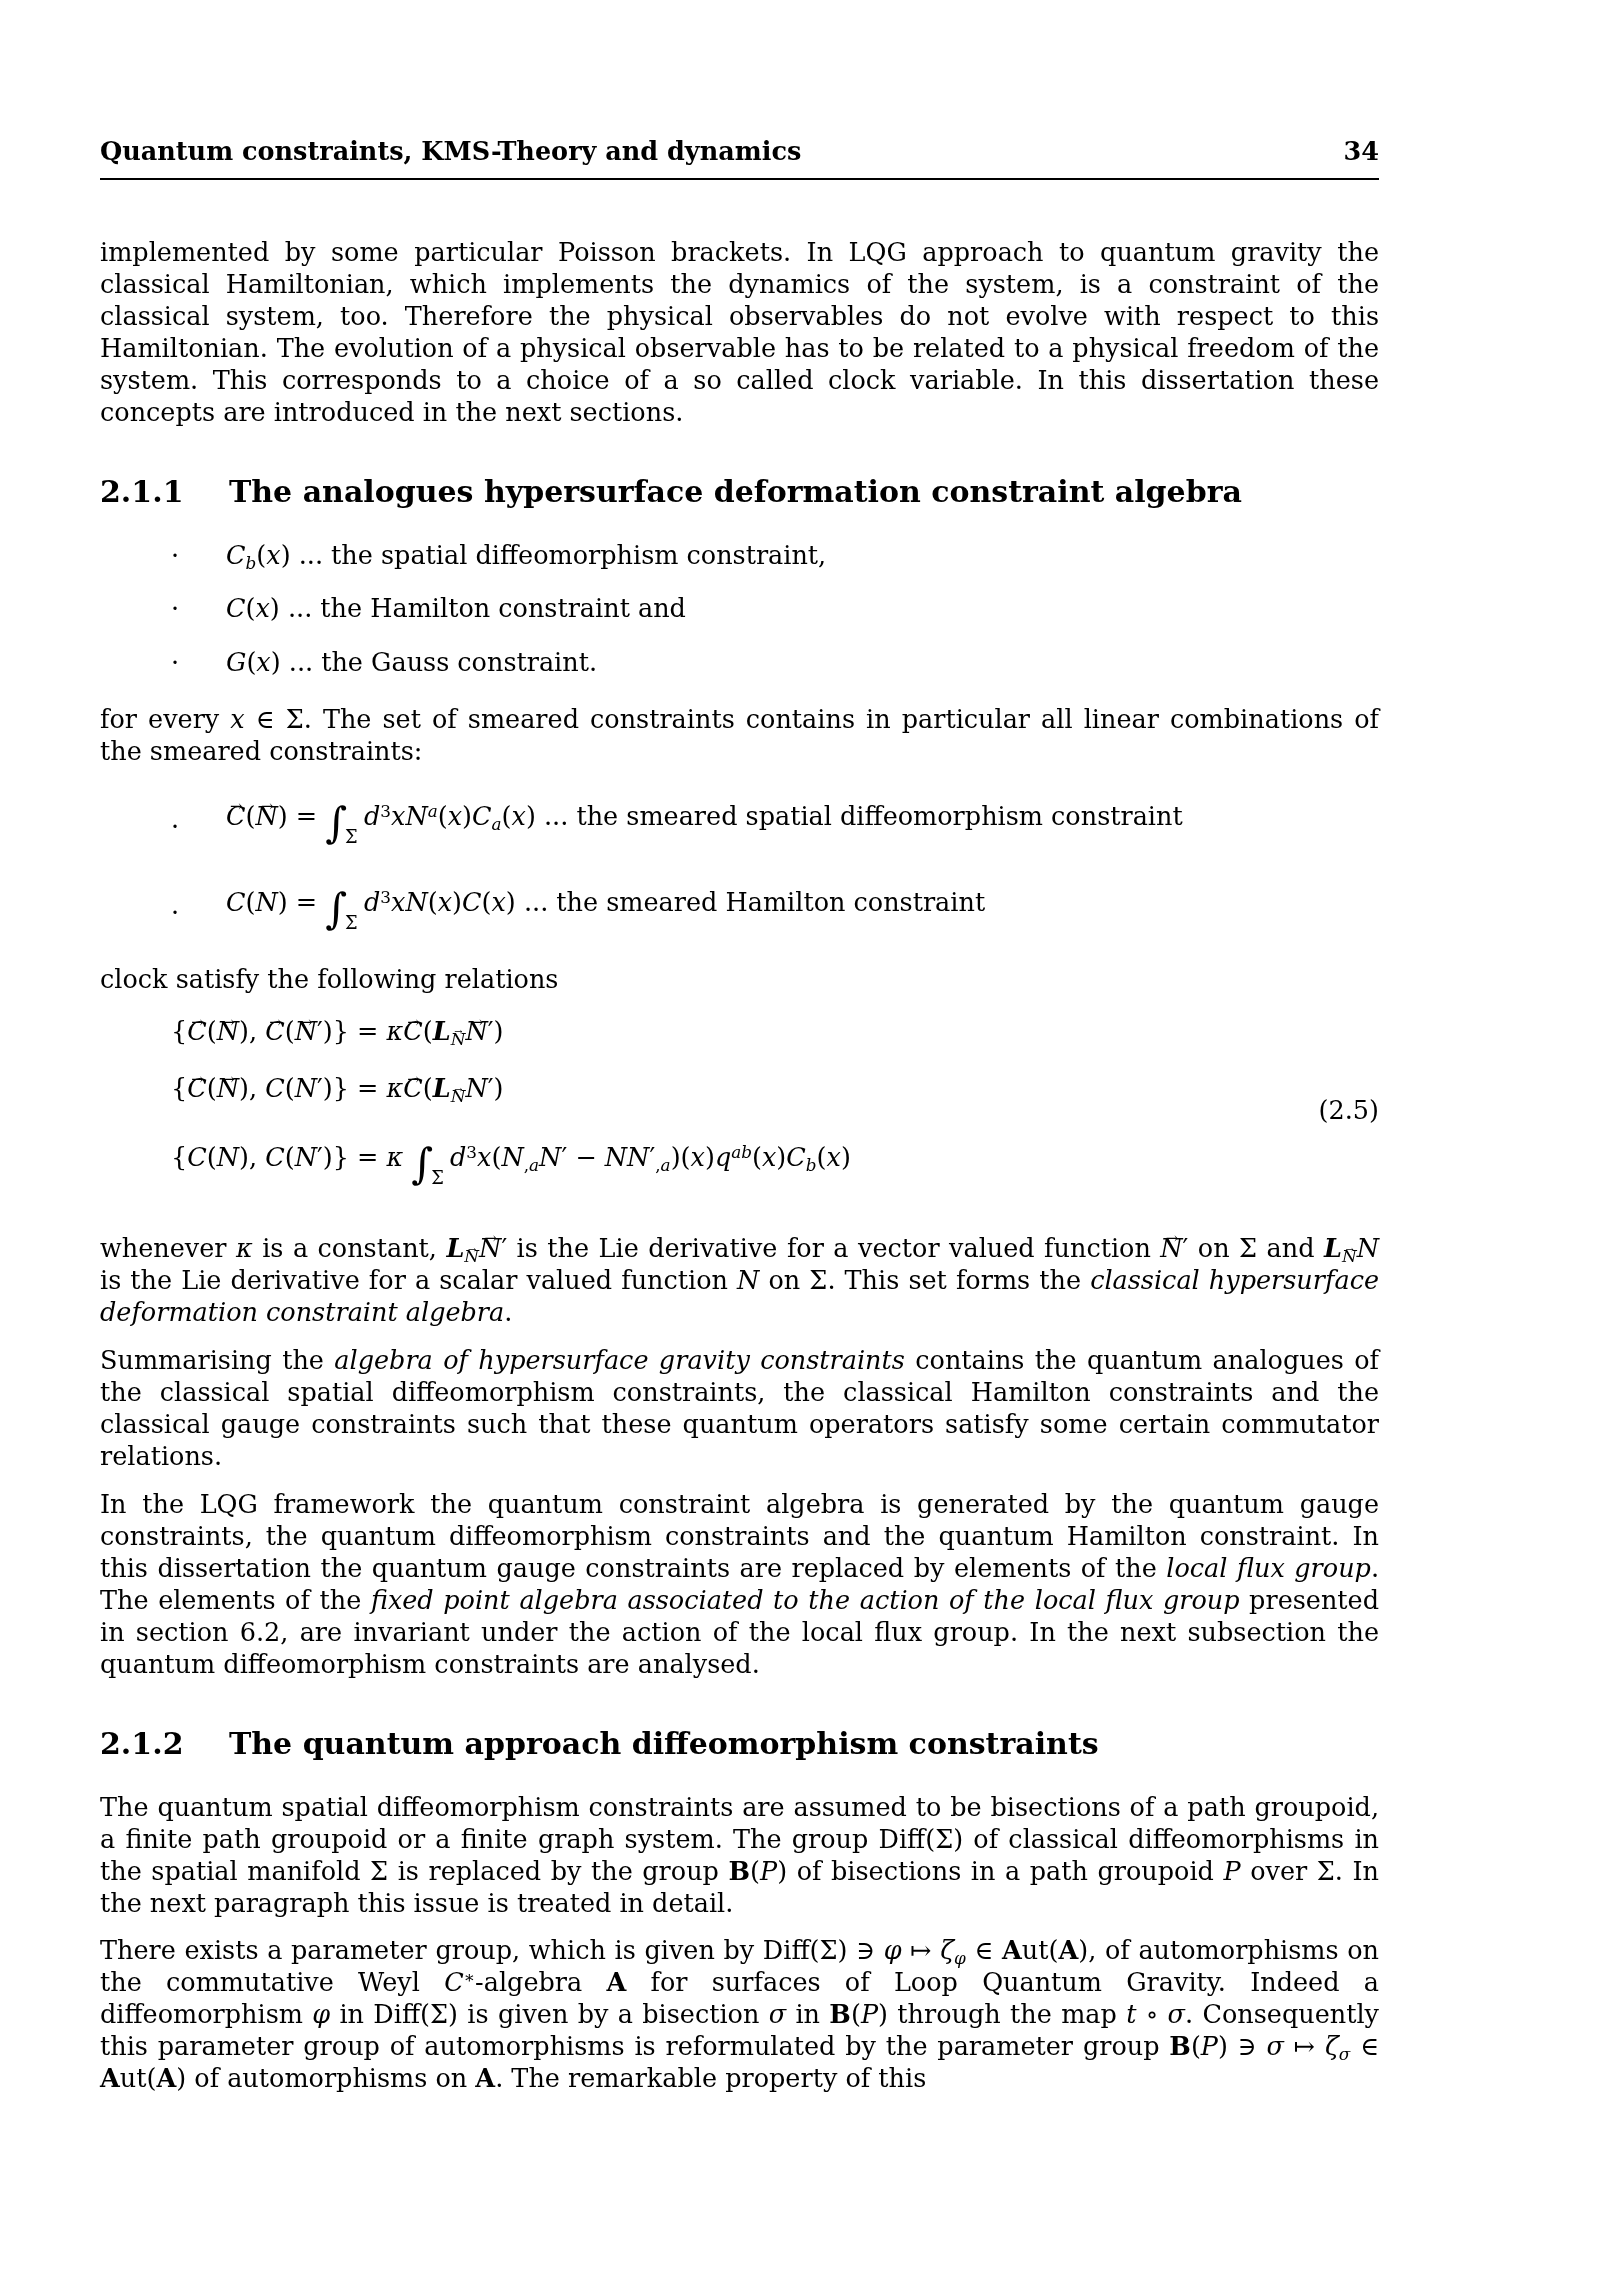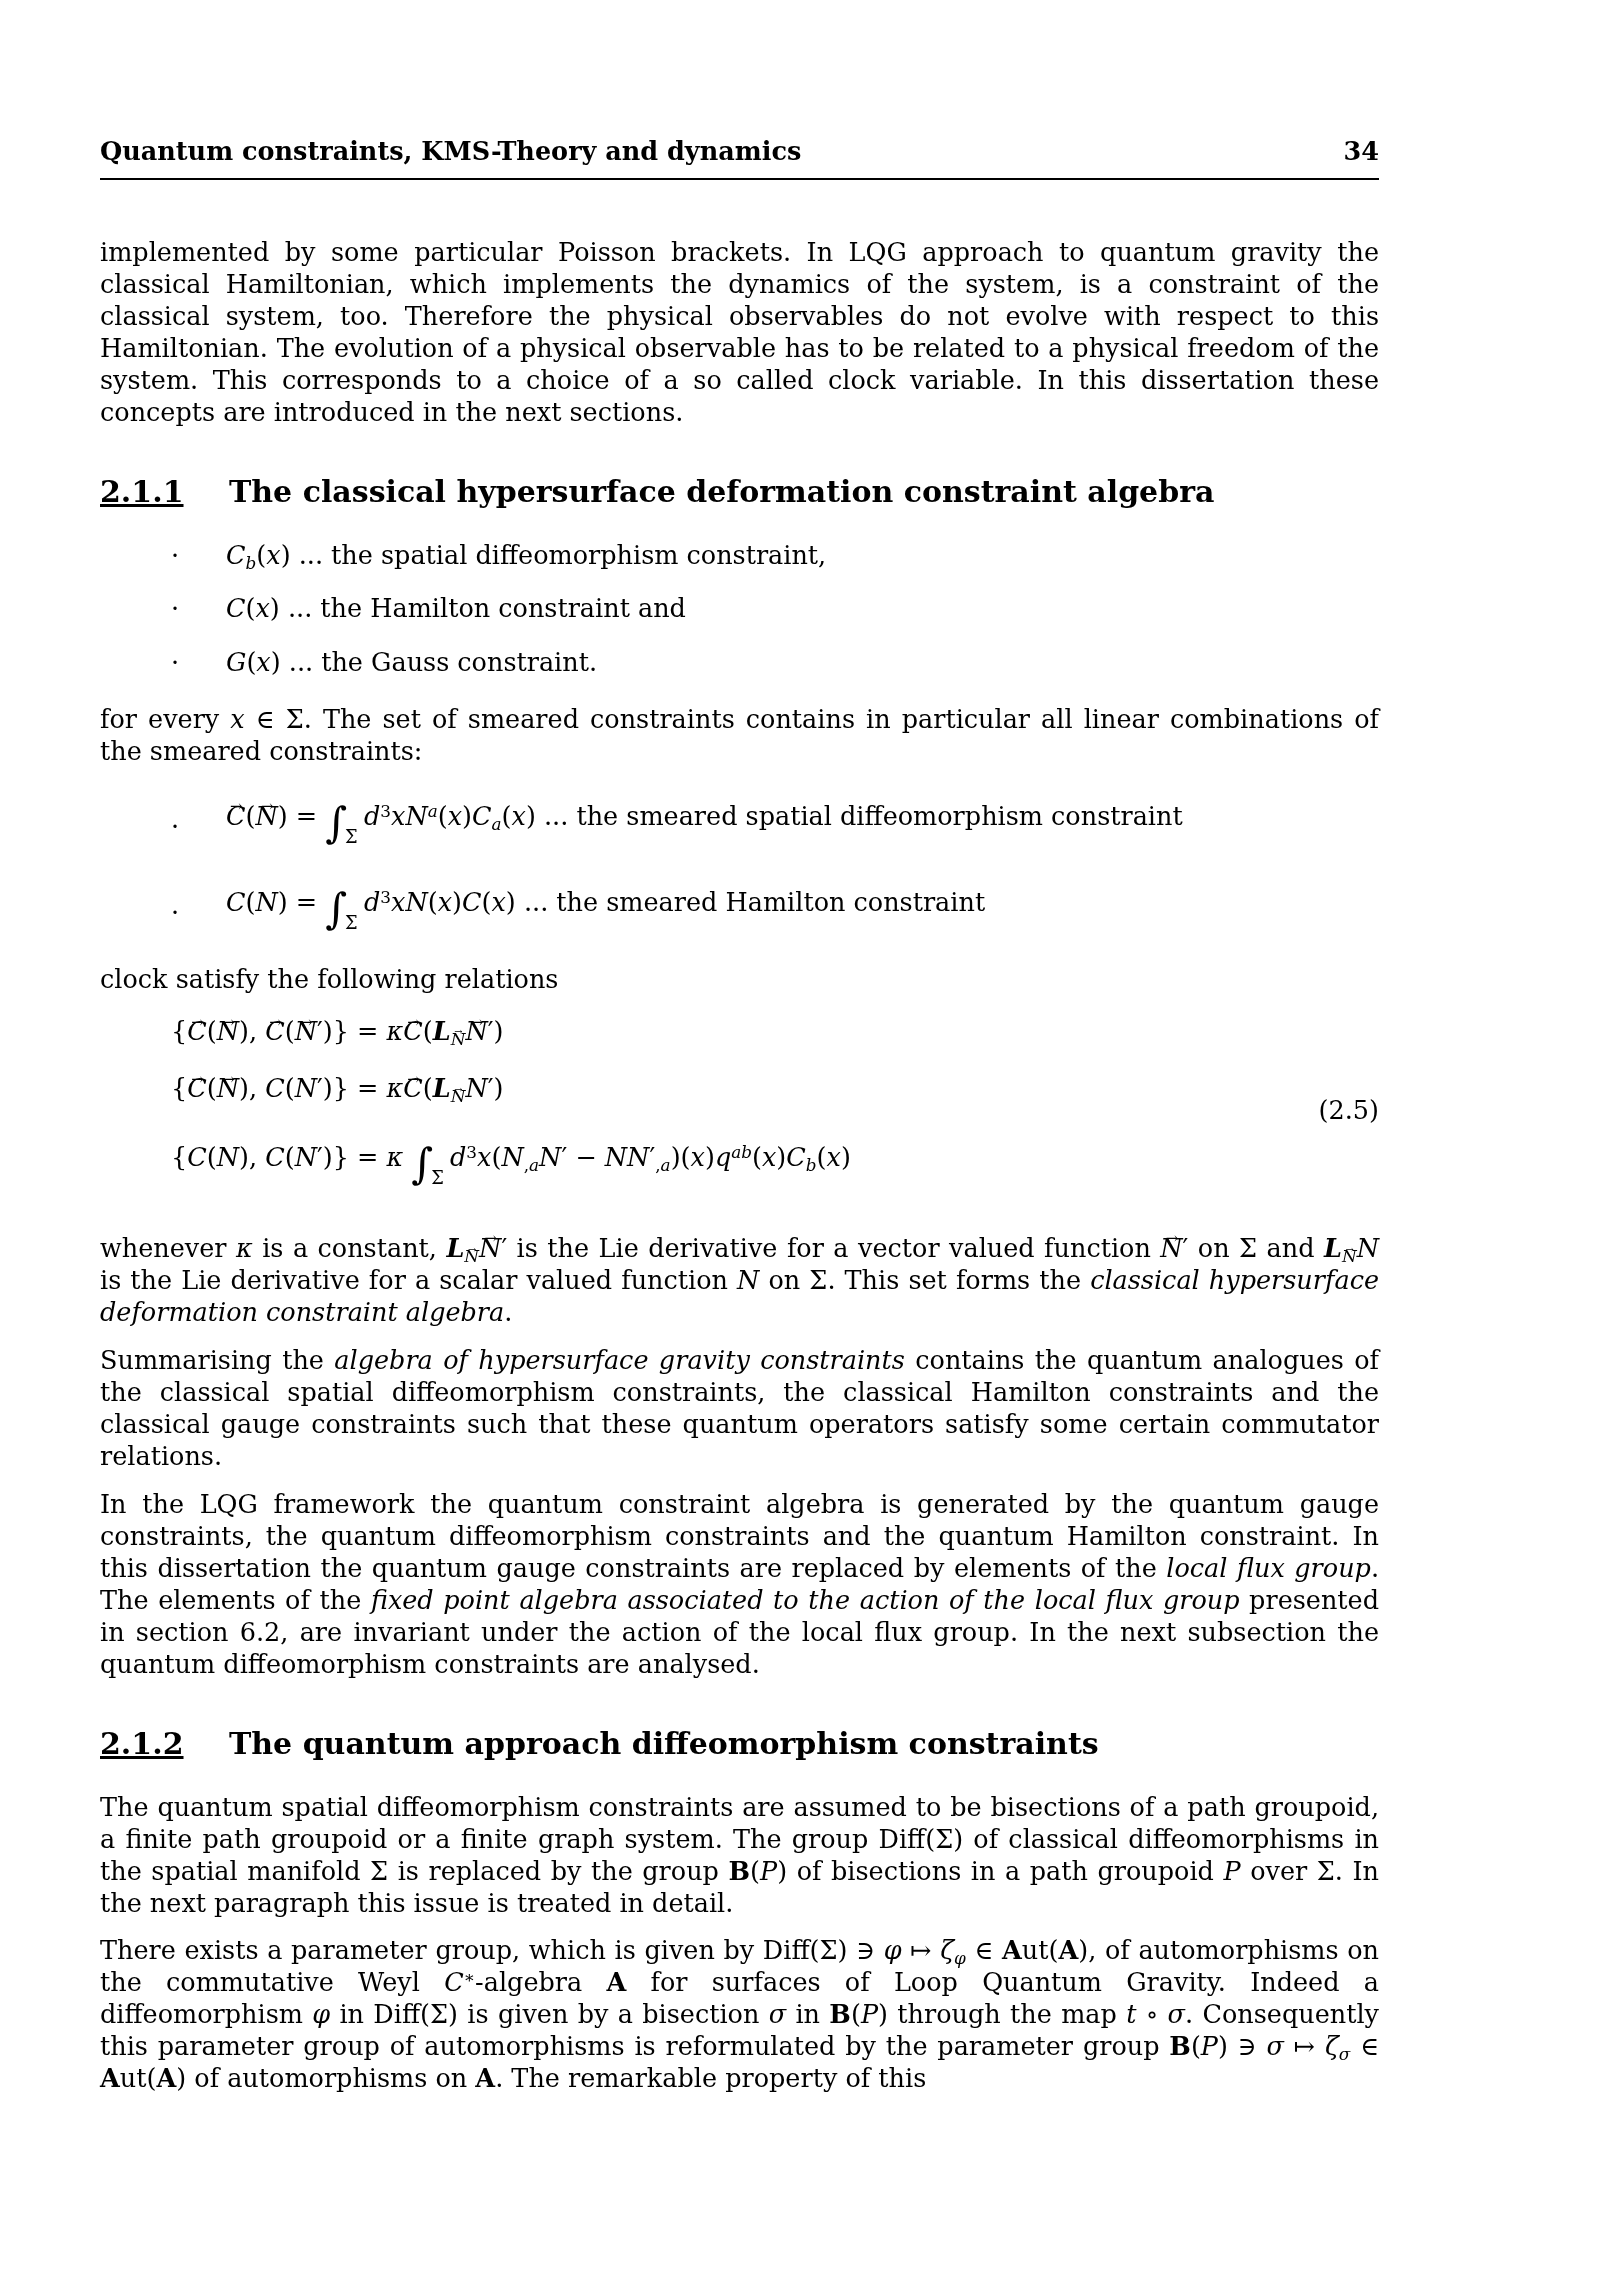--- a/index.html
+++ b/index.html
@@ -19,21 +19,21 @@
     display: flex; justify-content: space-between; align-items: baseline;
     font-weight: bold; line-height: 32px;
   }
   .rule { border-top: 2.5px solid #000; margin-top: 10.8px; height: 0; }
   p.par { margin: 0 0 15.7px 0; text-align: justify; line-height: 32px; }
   p.first { margin-top: 56px; }
   h2.section {
     font-size: 30px; font-weight: bold; line-height: 37px;
     margin: 45px 0 29px 0;
   }
-  h2.section .secnum { margin-right: 35px; text-decoration: underline; }
+  h2.section .secnum { margin-right: 35px; }
   .bullets { margin: 27.4px 0 25.5px 0; padding-left: 71px; }
   .bullet-item { display: flex; margin-bottom: 21.6px; line-height: 32px; }
   .bullet-marker { flex: 0 0 55px; width: 55px; }
   .bullet-text { flex: 1; }
   .display-items { margin: 3.9px 0 7.8px 0; padding-left: 71px; }
   .display-item { display: flex; align-items: center; min-height: 86px; line-height: 32px; }
   .eq-block { position: relative; padding-left: 71px; margin: 7.8px 0 23.5px 0; }
   .eq-line { margin-bottom: 16.7px; line-height: 41px; white-space: nowrap; }
   .eq-line:last-of-type { margin-bottom: 0; line-height: 63px; }
   .eq-number {
@@ -64,21 +64,21 @@
   <header class="running-head">
     <span>Quantum constraints, KMS-Theory and dynamics</span>
     <span>34</span>
   </header>
   <div class="rule"></div>
 
   <p class="par first">implemented by some particular Poisson brackets.  In LQG approach to quantum gravity the classical Hamiltonian, which implements the dynamics of the system, is a constraint of the classical system, too.  Therefore the physical observables do not evolve with respect to this Hamiltonian.  The evolution of a physical observable has to be related to a physical freedom of the system.  This corresponds to a choice of a so called clock variable.  In this dissertation these concepts are introduced in the next sections.</p>
 
   <h2 class="section">
     <span class="secnum">2.1.1</span>
-    <span>The classical hypersurface deformation constraint algebra</span>
+    <span>The analogues hypersurface deformation constraint algebra</span>
   </h2>
 
 
   <div class="bullets">
     <div class="bullet-item">
       <span class="bullet-marker">·</span>
       <span class="bullet-text"><i>C</i><sub><i>b</i></sub>(<i>x</i>) ... the spatial diffeomorphism constraint,</span>
     </div>
     <div class="bullet-item">
       <span class="bullet-marker">·</span>

